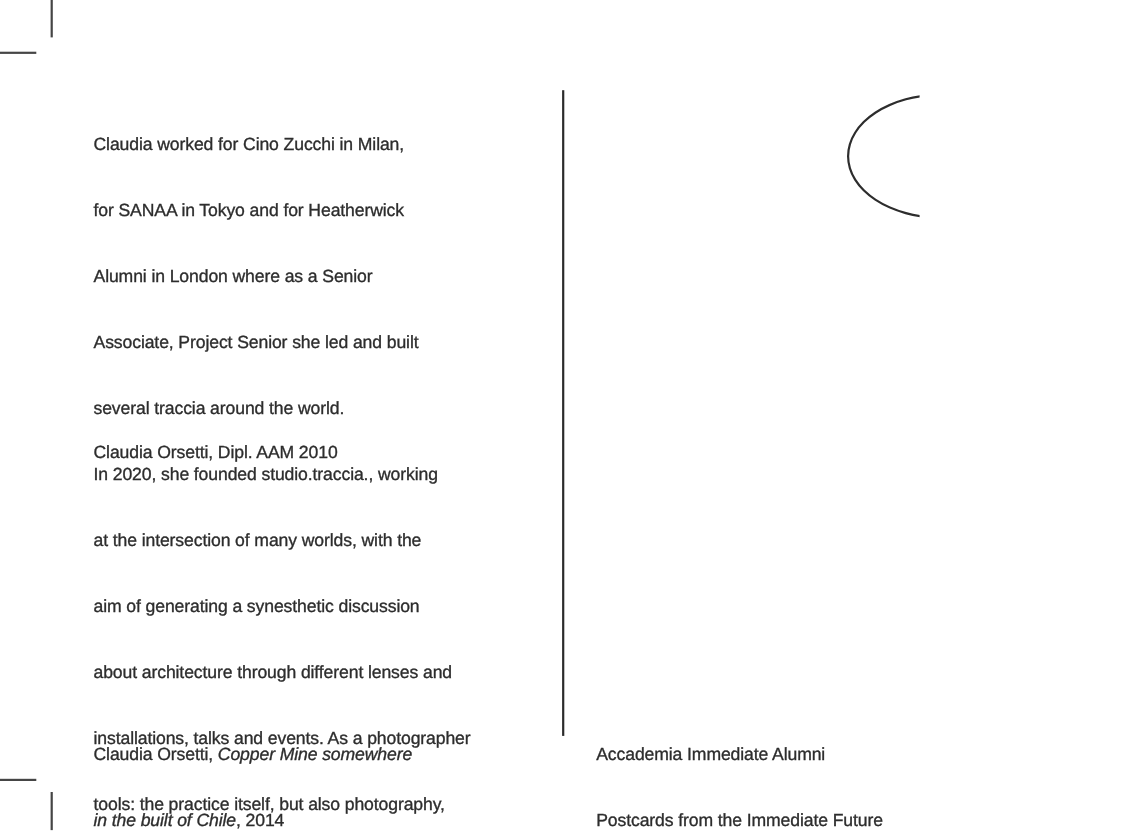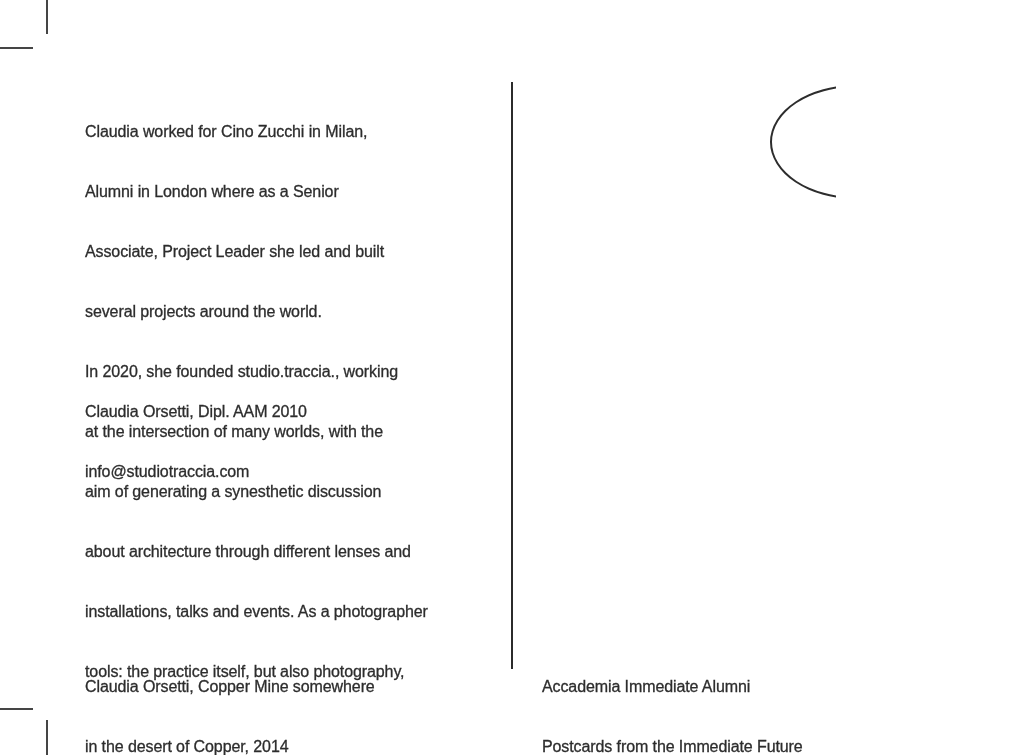--- a/index.html
+++ b/index.html
@@ -17,23 +17,23 @@
     line-height: 20px;
     letter-spacing: -0.1px;
     -webkit-text-stroke-width: 0.3px;
     white-space: pre;
   }
   .crop { position: absolute; background: #454545; }
   .crop.v { width: 1.5px; height: 34px; }
   .crop.h { width: 34px; height: 1.5px; }
 
   .bio       { position: absolute; left: 85px; top: 82px; }
-  .contact   { position: absolute; left: 85px; top: 362px; }
+  .contact   { position: absolute; left: 85px; top: 362px; text-align: right; }
   .caption   { position: absolute; left: 85px; top: 637px; }
-  .caption .ital { }
+  .caption .ital { font-style: italic; }
 
   .divider {
     position: absolute;
     left: 511px; top: 82px;
     width: 2px; height: 587px;
     background: #2b2b2b;
   }
 
   .ellipse {
     position: absolute;
@@ -64,40 +64,40 @@
   <div class="crop h" style="left:0; top:47px; width:33px;"></div>
   <div class="crop v" style="left:977px; top:0;"></div>
   <div class="crop h" style="left:990px; top:47.5px;"></div>
   <div class="crop h" style="left:0; top:708px; width:33px;"></div>
   <div class="crop v" style="left:46px; top:720px; height:35px;"></div>
   <div class="crop h" style="left:990px; top:708px;"></div>
   <div class="crop v" style="left:977px; top:720px; height:35px;"></div>
 
   <div class="bio txt">
     <div>Claudia worked for Cino Zucchi in Milan,</div>
+    <div>for SANAA in Tokyo and for Heatherwick</div>
     <div>Alumni in London where as a Senior</div>
-    <div>Associate, Project Leader she led and built</div>
-    <div>several projects around the world.</div>
+    <div>Associate, Project Senior she led and built</div>
+    <div>several traccia around the world.</div>
     <div>In 2020, she founded studio.traccia., working</div>
     <div>at the intersection of many worlds, with the</div>
     <div>aim of generating a synesthetic discussion</div>
     <div>about architecture through different lenses and</div>
     <div>installations, talks and events. As a photographer</div>
     <div>tools: the practice itself, but also photography,</div>
     
   </div>
 
   <div class="contact txt">
     <div>Claudia Orsetti, Dipl. AAM 2010</div>
-    <div>info@studiotraccia.com</div>
   </div>
 
   <div class="caption txt">
     <div><span>Claudia Orsetti, </span><span class="ital">Copper Mine somewhere</span></div>
-    <div><span class="ital">in the desert of Copper</span><span>, 2014</span></div>
+    <div><span class="ital">in the built of Chile</span><span>, 2014</span></div>
   </div>
 
   <div class="divider"></div>
 
   <div class="ellipse">
     <span>AMA</span>
   </div>
 
   <div class="footer-right txt">
     <div>Accademia Immediate Alumni</div>

